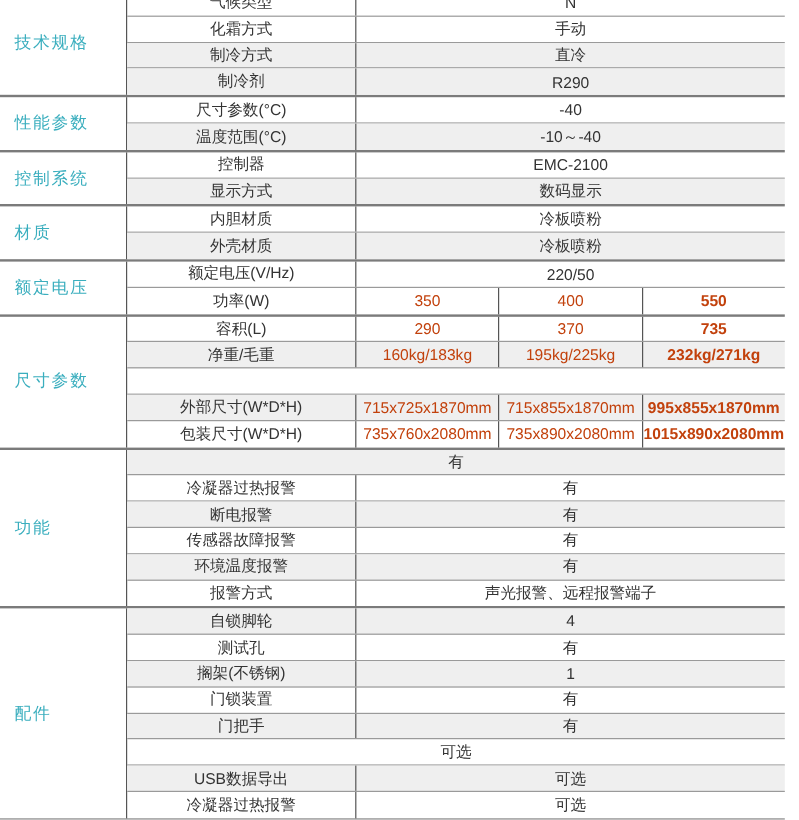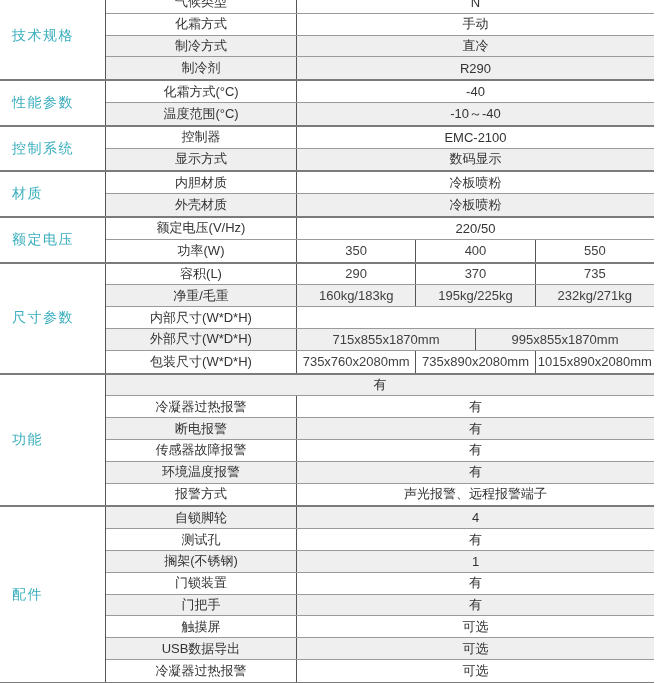--- a/index.html
+++ b/index.html
@@ -64,24 +64,24 @@
     padding: 0;
     align-items: stretch;
   }
   .val.triple .cell {
     flex: 1;
     display: flex;
     align-items: center;
     justify-content: center;
     border-right: 1px solid #555555;
     font-size: 13px;
-    color: #404040;
+    color: #c2410c;
     white-space: nowrap;
   }
-  .val.triple .cell:last-child { border-right: none; }
+  .val.triple .cell:last-child { border-right: none; font-weight: bold; }
 </style>
 </head>
 <body>
 
 <div class="spec-table">
 
   <div class="group">
     <div class="cat">技术规格</div>
     <div class="rows">
       <div class="row">
@@ -100,21 +100,21 @@
         <div class="param">制冷剂</div>
         <div class="val">R290</div>
       </div>
     </div>
   </div>
 
   <div class="group">
     <div class="cat">性能参数</div>
     <div class="rows">
       <div class="row">
-        <div class="param">化霜方式(°C)</div>
+        <div class="param">尺寸参数(°C)</div>
         <div class="val">-40</div>
       </div>
       <div class="row shade">
         <div class="param">温度范围(°C)</div>
         <div class="val">-10～-40</div>
       </div>
     </div>
   </div>
 
   <div class="group">
@@ -176,25 +176,25 @@
       </div>
       <div class="row shade">
         <div class="param">净重/毛重</div>
         <div class="val triple">
           <div class="cell">160kg/183kg</div>
           <div class="cell">195kg/225kg</div>
           <div class="cell">232kg/271kg</div>
         </div>
       </div>
       <div class="row">
-        <div class="param">内部尺寸(W*D*H)</div>
       </div>
       <div class="row shade">
         <div class="param">外部尺寸(W*D*H)</div>
         <div class="val triple">
+          <div class="cell">715x725x1870mm</div>
           <div class="cell">715x855x1870mm</div>
           <div class="cell">995x855x1870mm</div>
         </div>
       </div>
       <div class="row">
         <div class="param">包装尺寸(W*D*H)</div>
         <div class="val triple">
           <div class="cell">735x760x2080mm</div>
           <div class="cell">735x890x2080mm</div>
           <div class="cell">1015x890x2080mm</div>
@@ -249,21 +249,20 @@
       </div>
       <div class="row">
         <div class="param">门锁装置</div>
         <div class="val">有</div>
       </div>
       <div class="row shade">
         <div class="param">门把手</div>
         <div class="val">有</div>
       </div>
       <div class="row">
-        <div class="param">触摸屏</div>
         <div class="val">可选</div>
       </div>
       <div class="row shade">
         <div class="param">USB数据导出</div>
         <div class="val">可选</div>
       </div>
       <div class="row">
         <div class="param">冷凝器过热报警</div>
         <div class="val">可选</div>
       </div>

